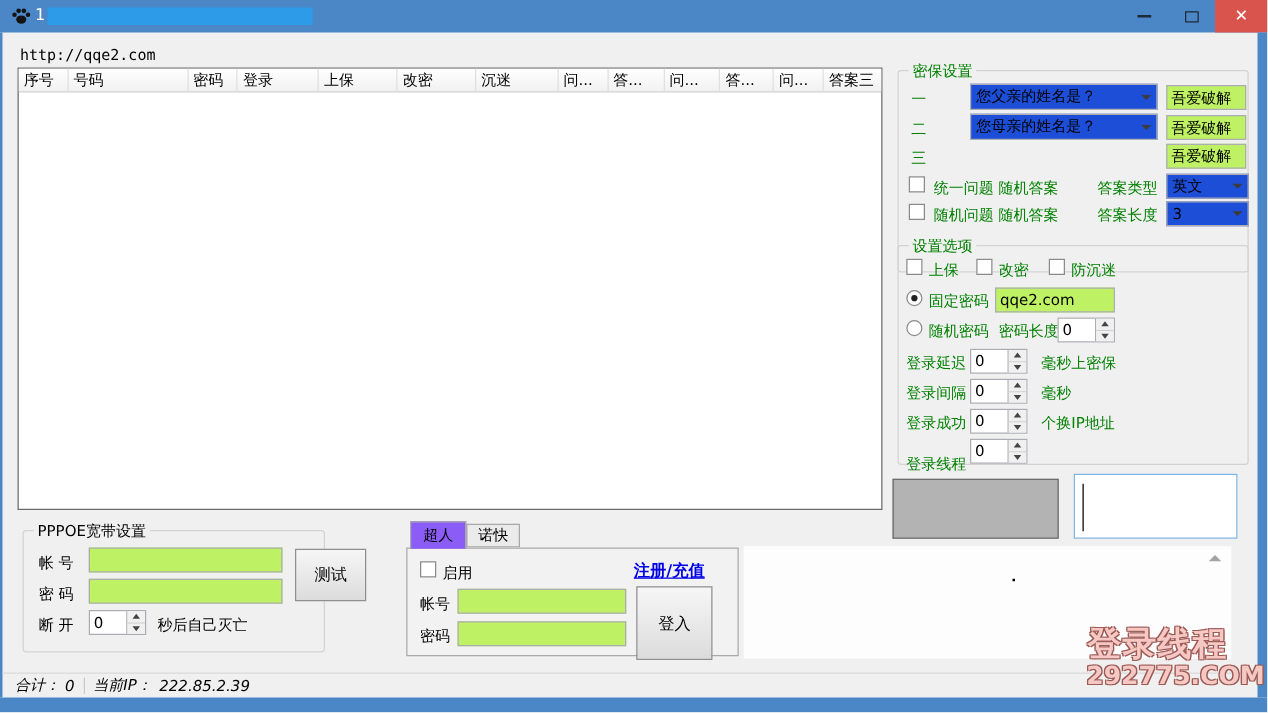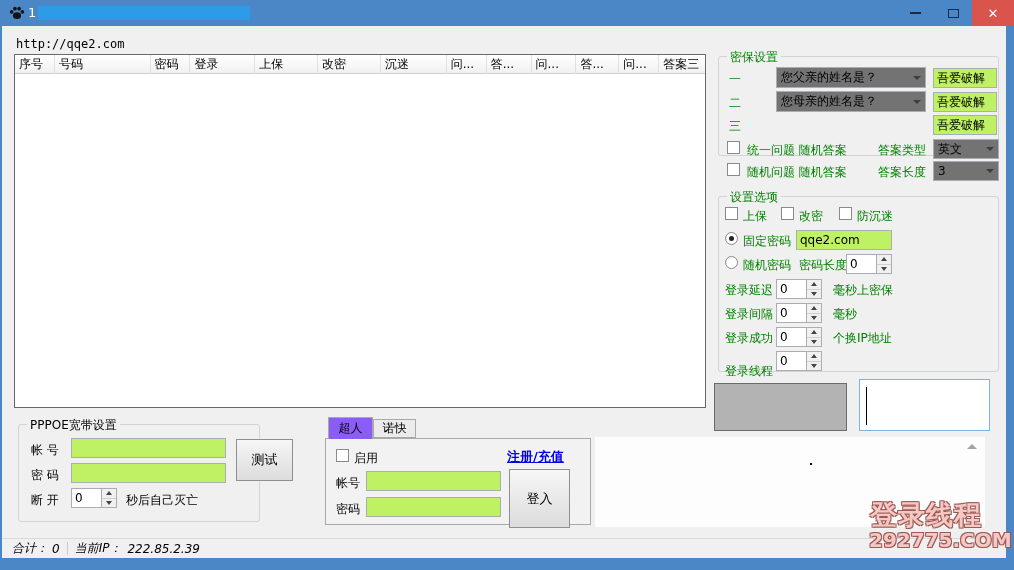--- a/index.html
+++ b/index.html
@@ -26,21 +26,21 @@
   .lv-head { display:flex; height:19px; background:linear-gradient(#ffffff,#f1f1f1); border-bottom:1px solid #cfcfcf; }
   .lv-col { height:19px; line-height:18px; padding-left:4px; border-right:1px solid #e0e0e0; font-size:12px; white-space:nowrap; overflow:hidden; }
 
   
   .grp { border:1px solid #d3d3d3; border-radius:3px; }
   .grp-title { position:absolute; top:-8px; left:8px; background:#f0f0f0; padding:0 3px; font-size:12px; }
   .green { color:#008000; }
 
   
   .tin { border:1px solid #abadb3; background:#bef264; height:20px; font:12px "DejaVu Sans", sans-serif; padding:0 3px; }
-  .combo { display:flex; align-items:center; border:1px solid #abadb3; background:#737373; height:21px;justify-content:center; }
+  .combo { display:flex; align-items:center; border:1px solid #abadb3; background:#1d4ed8; height:21px;justify-content:center; }
   .combo-v { flex:1; padding-left:4px; white-space:nowrap; overflow:hidden; font-size:12px; }
   .combo-a { width:16px; display:flex; align-items:center; justify-content:center; }
   .tri-dn { width:0; height:0; border-left:4px solid transparent; border-right:4px solid transparent; border-top:4px solid #3c3c3c; }
   .cb { display:inline-block; width:13px; height:13px; background:#fff; border:1px solid #8a8a8a; vertical-align:-2px; }
   .rb { display:inline-block; width:13px; height:13px; background:#fff; border:1px solid #8a8a8a; border-radius:50%; vertical-align:-2px; }
   .rb.sel::after { content:""; display:block; width:5px; height:5px; border-radius:50%; background:#222; margin:3px auto; }
   .spin { display:flex; border:1px solid #abadb3; background:#fff; height:20px; }
   .spin-v { flex:1; padding-left:3px; line-height:18px; font-size:12px; }
   .spin-btns { width:15px; display:flex; flex-direction:column; border-left:1px solid #abadb3; }
   .sb { flex:1; background:#f0f0f0; display:flex; align-items:center; justify-content:center; }
@@ -123,21 +123,21 @@
       <span class="lv-col" style="width:40px">问...</span>
       <span class="lv-col" style="width:45px">答...</span>
       <span class="lv-col" style="width:45px">问...</span>
       <span class="lv-col" style="width:43px">答...</span>
       <span class="lv-col" style="width:40px">问...</span>
       <span class="lv-col" style="width:46px;border-right:none">答案三</span>
     </div>
     <div style="height:333px"></div>
   </div>
 
-  <div class="abs grp" style="left:718px;top:56px;width:281px;height:100px">
+  <div class="abs grp" style="left:718px;top:56px;width:281px;height:162px">
     <span class="grp-title green">密保设置</span>
 
     <span class="lbl green" style="left:10px;top:14px">一</span>
     <div class="abs combo" style="left:57px;top:10px;width:150px">
       <span class="combo-v">您父亲的姓名是？</span>
       <span class="combo-a">
           <i class="tri-dn"></i>
         </span>
     </div>
     <input class="abs tin" style="left: 214px; top: 11px; width: 64px;" value="吾爱破解">

